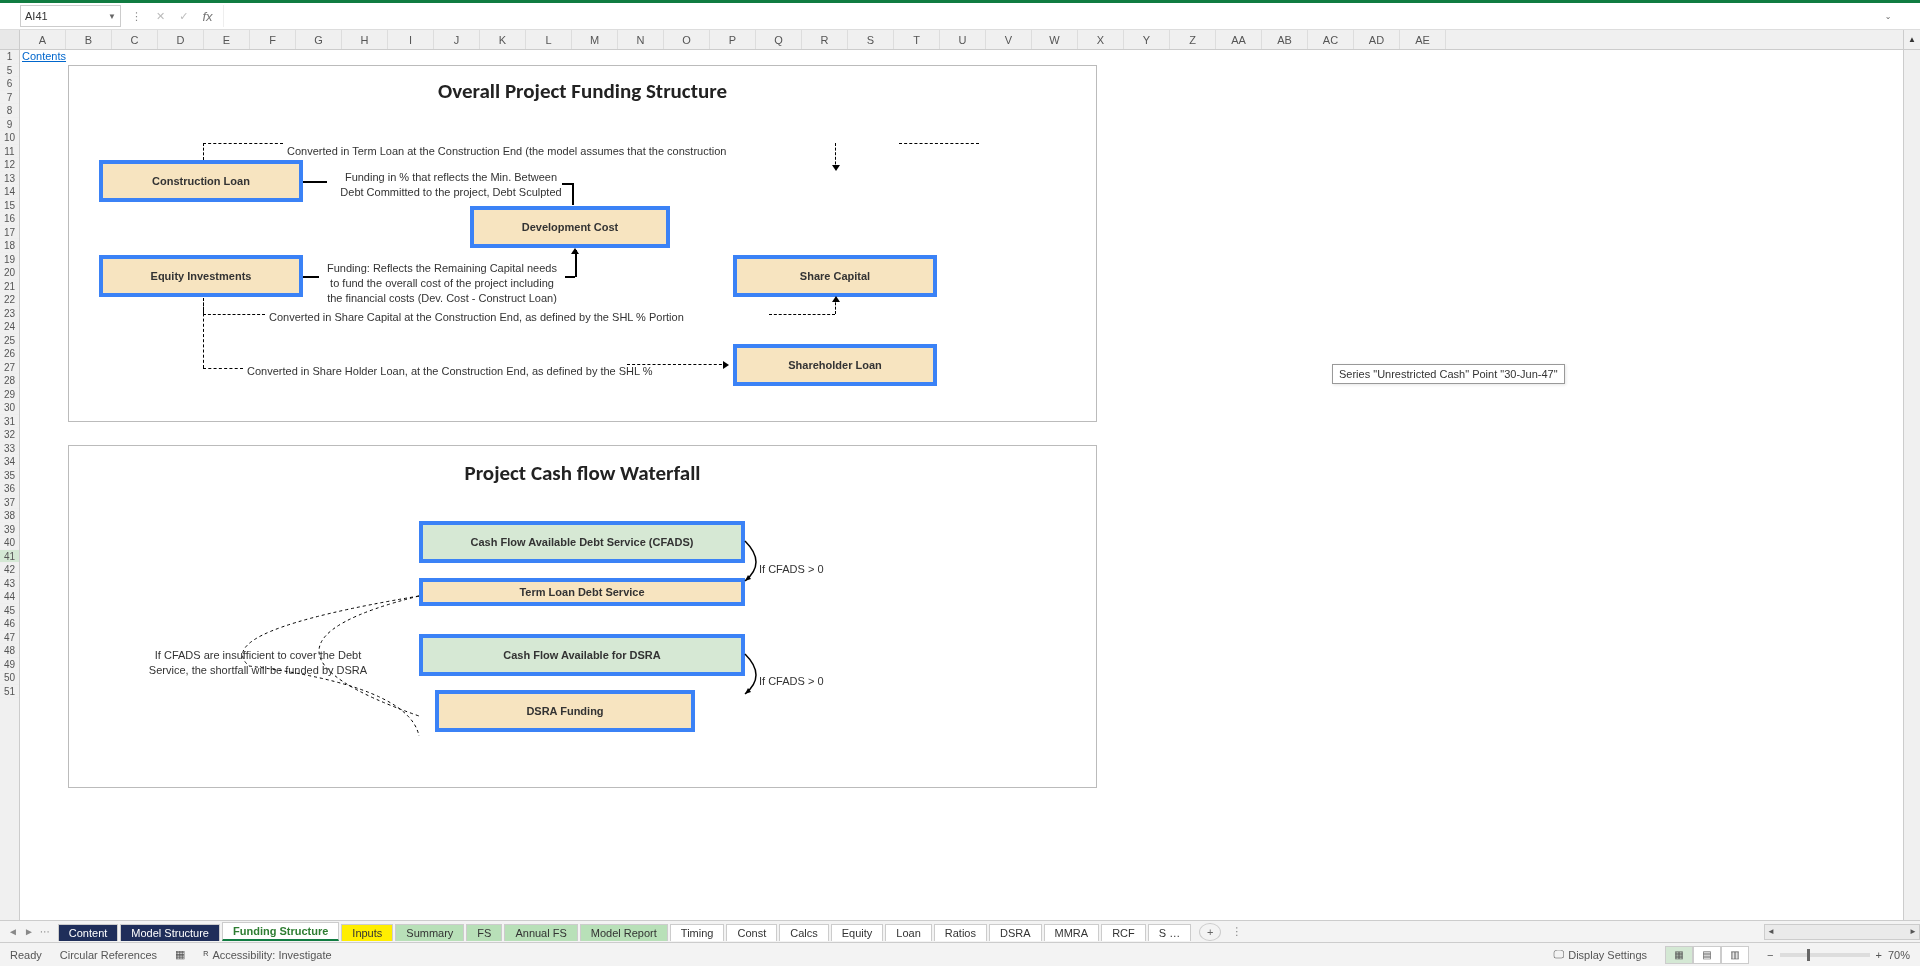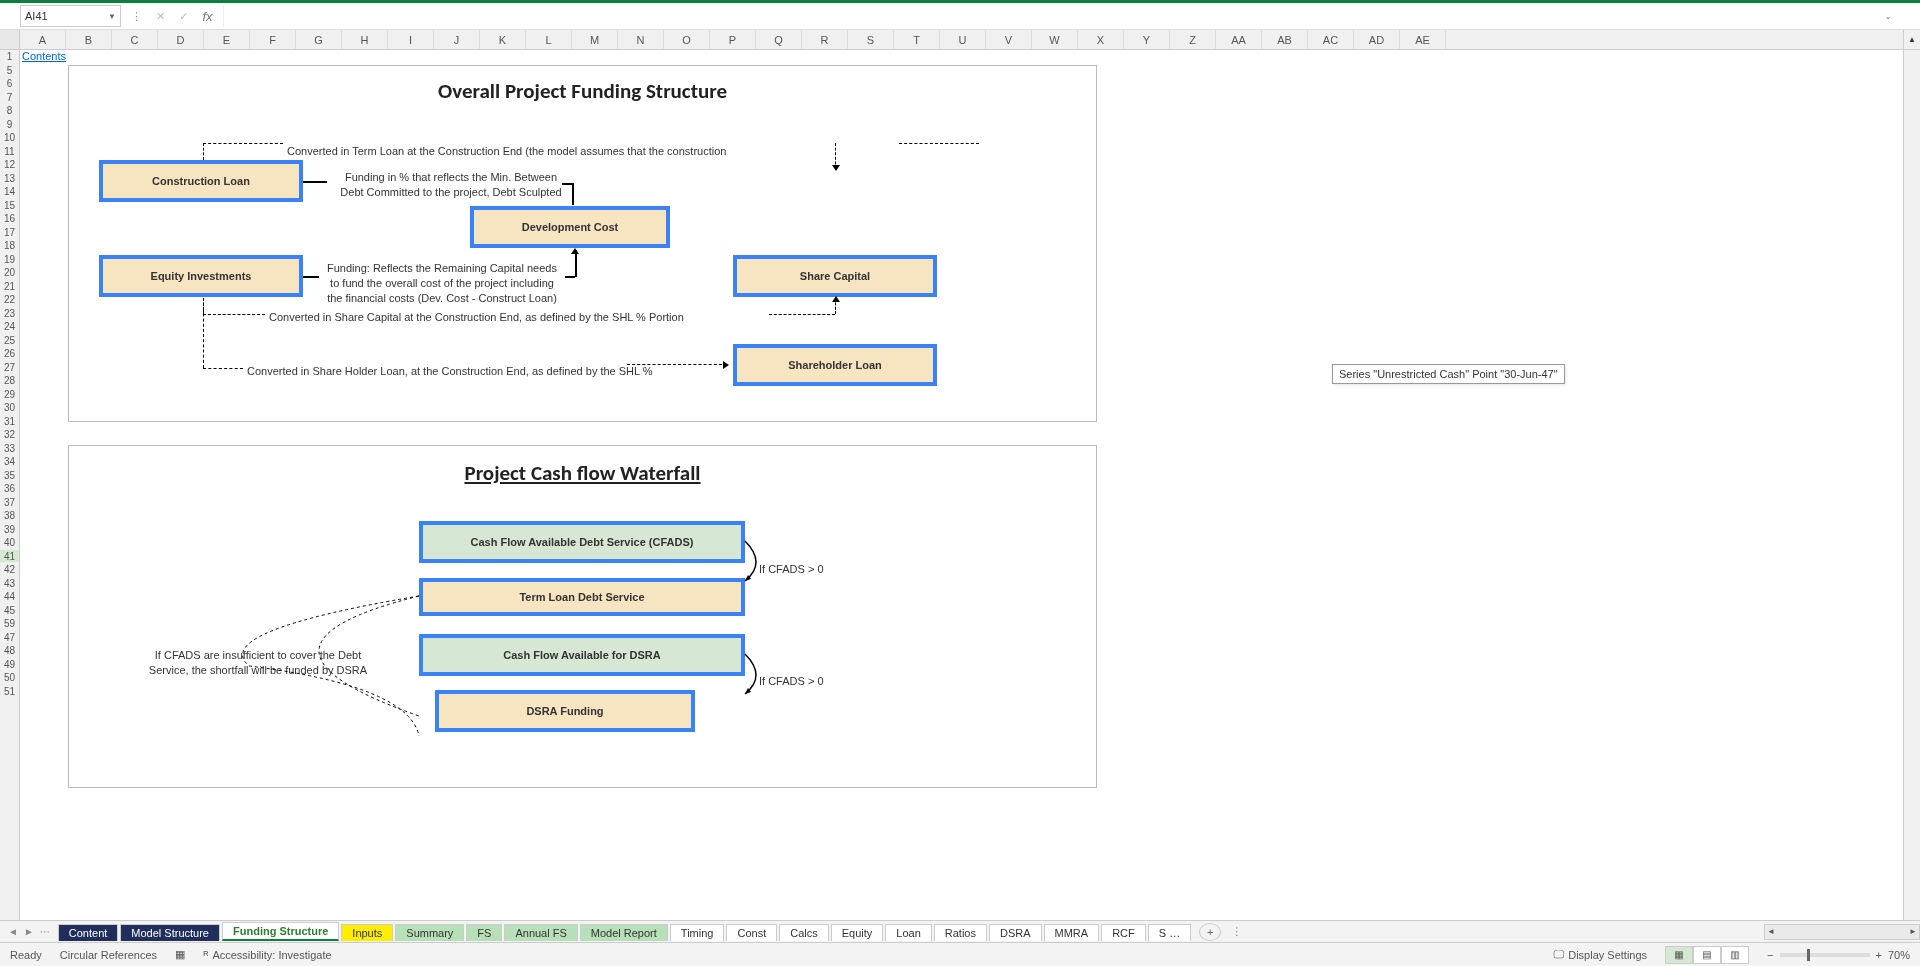--- a/index.html
+++ b/index.html
@@ -21,21 +21,21 @@
 .row-hdr { height:13.5px; text-align:center; font-size:10px; color:#555; border-bottom:1px solid #eee; line-height:13.5px; }
 .row-hdr.sel { background:#d4e8d4; }
 .main { flex:1; display:flex; position:relative; overflow:hidden; }
 .canvas { flex:1; position:relative; background:#fff; }
 .contents-link { position:absolute; left:2px; top:0; color:#0066cc; text-decoration:underline; font-size:11px; }
 .diagram-frame { position:absolute; border:1px solid #bbb; background:#fff; }
 .frame1 { left:48px; top:15px; width:1029px; height:357px; }
 .frame2 { left:48px; top:395px; width:1029px; height:343px; }
 .dtitle { font-family:Calibri,Arial,sans-serif; font-size:21px; font-weight:bold; text-align:center; color:#222; }
 .frame1 .dtitle { margin-top:12px; }
-.frame2 .dtitle { margin-top:14px;text-decoration:underline; }
+.frame2 .dtitle { margin-top:14px; }
 .dbox { position:absolute; border:4px solid #3b82f6; display:flex; align-items:center; justify-content:center; text-align:center; font-size:11px; font-weight:bold; padding:4px; }
 .tan { background:#f7e4c0; }
 .green { background:#d6e8d4; }
 .ann { position:absolute; font-size:11px; color:#333; text-align:left; line-height:1.35; }
 .ann.c { text-align:center; }
 .line { position:absolute; background:#000; }
 .dash-h { position:absolute; border-top:1.5px dashed #000; }
 .dash-v { position:absolute; border-left:1.5px dashed #000; }
 .arrow-r::after { content:""; position:absolute; right:-6px; top:-4px; border:4px solid transparent; border-left:6px solid #000; }
 .arrow-d::after { content:""; position:absolute; bottom:-6px; left:-4px; border:4px solid transparent; border-top:6px solid #000; }
@@ -160,21 +160,21 @@
         <div class="row-hdr">36</div>
         <div class="row-hdr">37</div>
         <div class="row-hdr">38</div>
         <div class="row-hdr">39</div>
         <div class="row-hdr">40</div>
         <div class="row-hdr sel">41</div>
         <div class="row-hdr">42</div>
         <div class="row-hdr">43</div>
         <div class="row-hdr">44</div>
         <div class="row-hdr">45</div>
-        <div class="row-hdr">59</div>
+        <div class="row-hdr">46</div>
         <div class="row-hdr">47</div>
         <div class="row-hdr">48</div>
         <div class="row-hdr">49</div>
         <div class="row-hdr">50</div>
         <div class="row-hdr">51</div>
       </div>
 
     <div class="canvas">
       <a class="contents-link">Contents</a>
 
@@ -212,21 +212,21 @@
         <div class="line" style="left:503px; top:117px; width:1.5px; height:22px"></div>
         <div class="line" style="left:234px; top:210px; width:16px; height:1.5px"></div>
         <div class="line" style="left:496px; top:210px; width:10px; height:1.5px"></div>
         <div class="line arrow-u" style="left:506px; top:184px; width:1.5px; height:27px"></div>
       </div>
 
       <div class="diagram-frame frame2">
         <div class="dtitle">Project Cash flow Waterfall</div>
 
         <div class="dbox green" style="left:350px; top:75px; width:326px; height:42px">Cash Flow Available Debt Service (CFADS)</div>
-        <div class="dbox tan" style="left:350px; top:132px; width:326px; height:38px">Term Loan Debt Service</div>
+        <div class="dbox tan" style="left:350px; top:132px; width:326px; height:28px">Term Loan Debt Service</div>
         <div class="dbox green" style="left:350px; top:188px; width:326px; height:42px">Cash Flow Available for DSRA</div>
         <div class="dbox tan" style="left:366px; top:244px; width:260px; height:42px">DSRA Funding</div>
 
         <div class="ann" style="left:690px; top:116px">If CFADS &gt; 0</div>
         <div class="ann" style="left:690px; top:228px">If CFADS &gt; 0</div>
         <div class="ann c" style="left:66px; top:202px; width:246px">If CFADS are insufficient to cover the Debt Service, the shortfall will be funded by DSRA</div>
 
         <svg class="curve" style="left:676px; top:95px" width="30" height="45">
             <path d="M0 0 Q 22 22 0 40" stroke="#000" fill="none" stroke-width="1.5"></path>
             <path d="M0 40 l6 -2 l-3 -4 z" fill="#000"></path>

